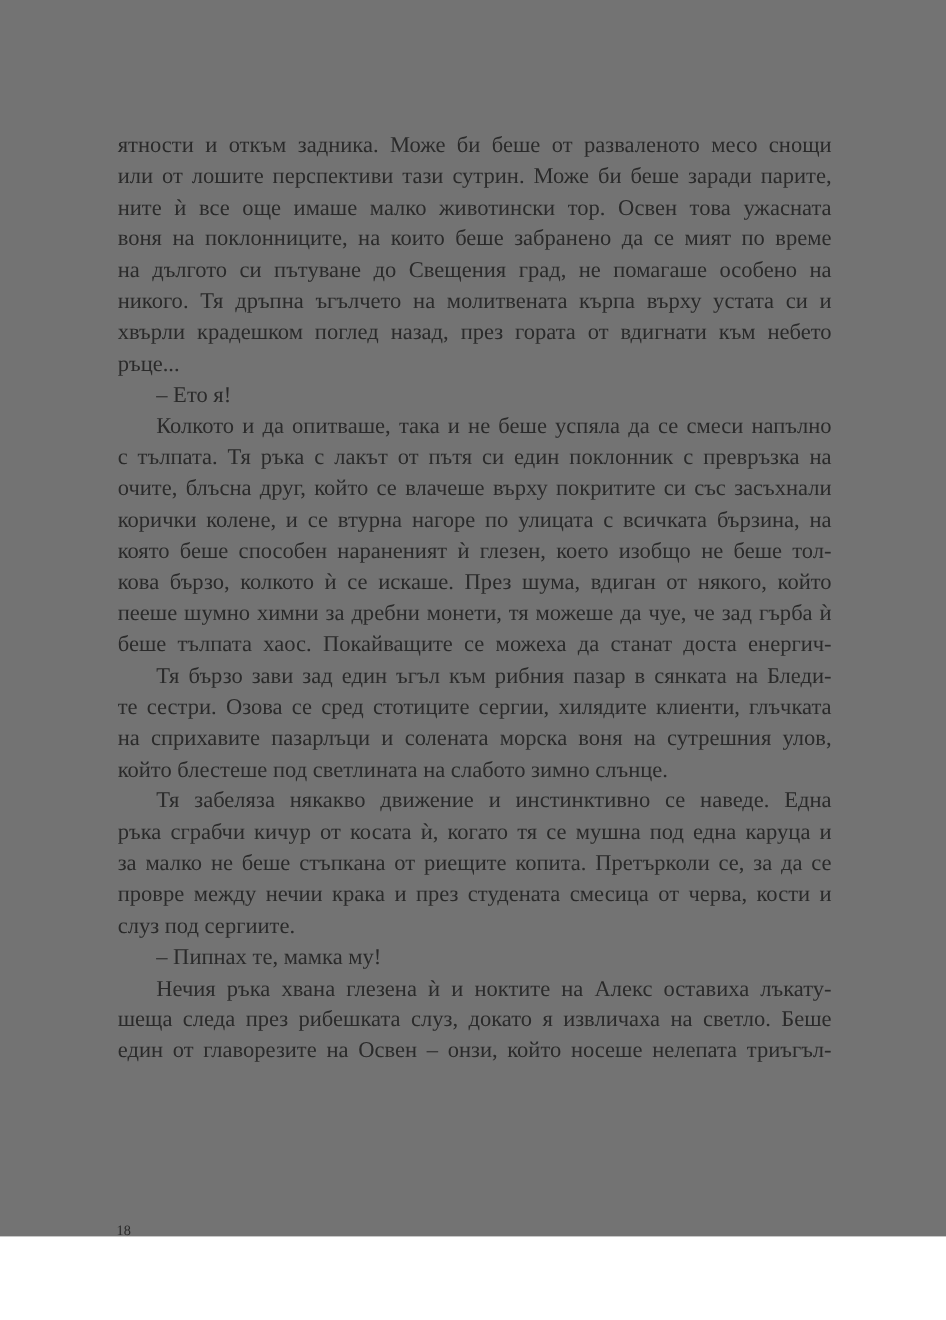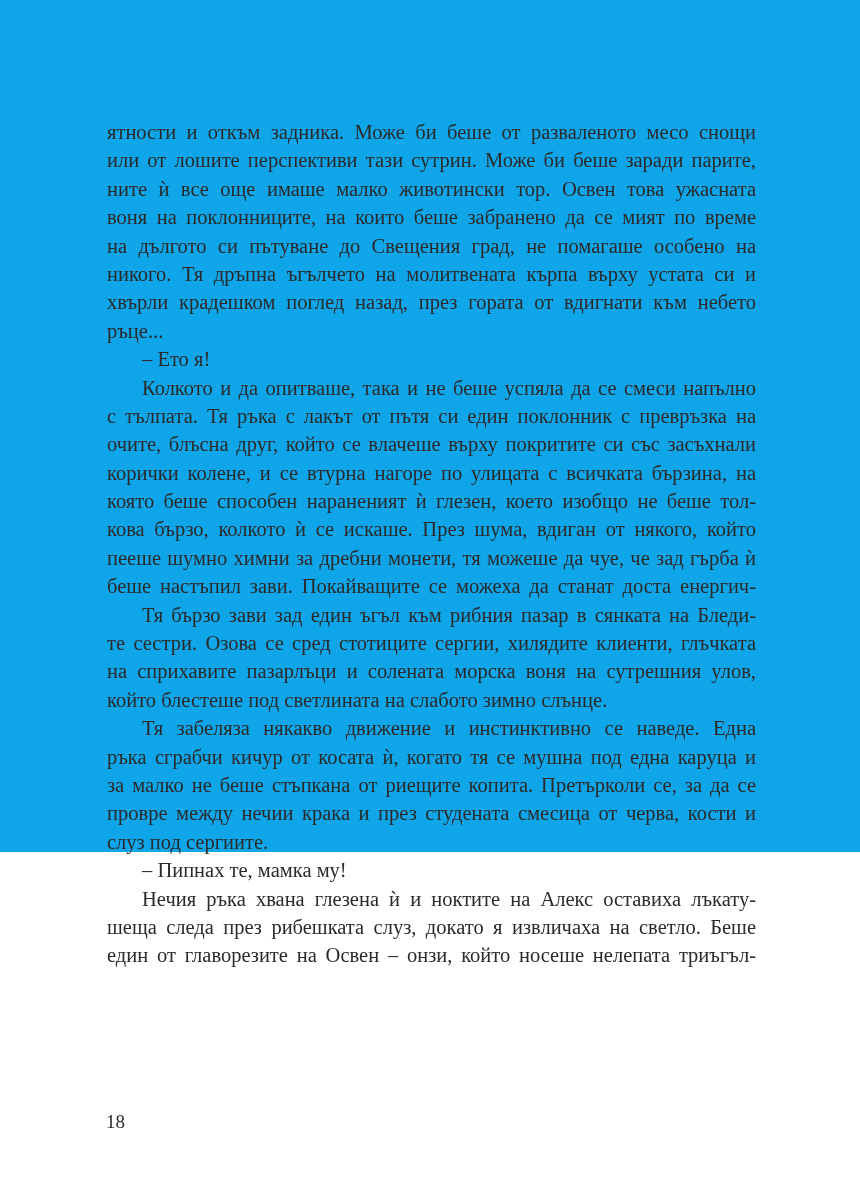--- a/index.html
+++ b/index.html
@@ -1,28 +1,28 @@
 <!DOCTYPE html>
 <html><head>
 <meta charset="utf-8">
 <style>
   html, body { margin: 0; padding: 0; background: #ffffff; }
   body { width: 860px; height: 1200px; position: relative; overflow: hidden; }
-  .page { position: absolute; left: 0; top: 0; width: 860px; height: 852px; background: #0ea5e9; }
+  .page { position: absolute; left: 0; top: 0; width: 860px; height: 1124px; background: #737373; }
   .text-block {
     position: absolute; left: 107px; top: 118px; width: 649px;
     font-family: "Liberation Serif", serif; font-size: 20.5px; line-height: 28.4px;
     color: #2a2a2a; text-align: justify;
   }
   .line { display: block; height: 28.4px; white-space: nowrap; text-align-last: justify; text-align: justify; }
   .line.last { text-align-last: left; }
   .line.indent { padding-left: 35px; }
   .page-number {
     position: absolute; left: 106px; top: 1111px;
-    font-family: "Liberation Serif", serif; font-size: 19px; color: #2a2a2a;
+    font-family: "Liberation Serif", serif; font-size: 13px; color: #2a2a2a;
   }
 </style>
 </head>
 <body>
 
 <div class="page">
   <div class="text-block" id="text-block">
       <span class="line">ятности и откъм задника. Може би беше от разваленото месо снощи</span>
       <span class="line">или от лошите перспективи тази сутрин. Може би беше заради парите,</span>
       <span class="line">ните ѝ все още имаше малко животински тор. Освен това ужасната</span>
@@ -32,21 +32,21 @@
       <span class="line">хвърли крадешком поглед назад, през гората от вдигнати към небето</span>
       <span class="line last">ръце...</span>
       <span class="line indent last">– Ето я!</span>
       <span class="line indent">Колкото и да опитваше, така и не беше успяла да се смеси напълно</span>
       <span class="line">с тълпата. Тя ръка с лакът от пътя си един поклонник с превръзка на</span>
       <span class="line">очите, блъсна друг, който се влачеше върху покритите си със засъхнали</span>
       <span class="line">корички колене, и се втурна нагоре по улицата с всичката бързина, на</span>
       <span class="line">която беше способен нараненият ѝ глезен, което изобщо не беше тол-</span>
       <span class="line">кова бързо, колкото ѝ се искаше. През шума, вдиган от някого, който</span>
       <span class="line">пееше шумно химни за дребни монети, тя можеше да чуе, че зад гърба ѝ</span>
-      <span class="line">беше настъпил зави. Покайващите се можеха да станат доста енергич-</span>
+      <span class="line">беше тълпата хаос. Покайващите се можеха да станат доста енергич-</span>
       <span class="line indent">Тя бързо зави зад един ъгъл към рибния пазар в сянката на Бледи-</span>
       <span class="line">те сестри. Озова се сред стотиците сергии, хилядите клиенти, глъчката</span>
       <span class="line">на сприхавите пазарлъци и солената морска воня на сутрешния улов,</span>
       <span class="line last">който блестеше под светлината на слабото зимно слънце.</span>
       <span class="line indent">Тя забеляза някакво движение и инстинктивно се наведе. Една</span>
       <span class="line">ръка сграбчи кичур от косата ѝ, когато тя се мушна под една каруца и</span>
       <span class="line">за малко не беше стъпкана от риещите копита. Претърколи се, за да се</span>
       <span class="line">провре между нечии крака и през студената смесица от черва, кости и</span>
       <span class="line last">слуз под сергиите.</span>
       <span class="line indent last">– Пипнах те, мамка му!</span>

